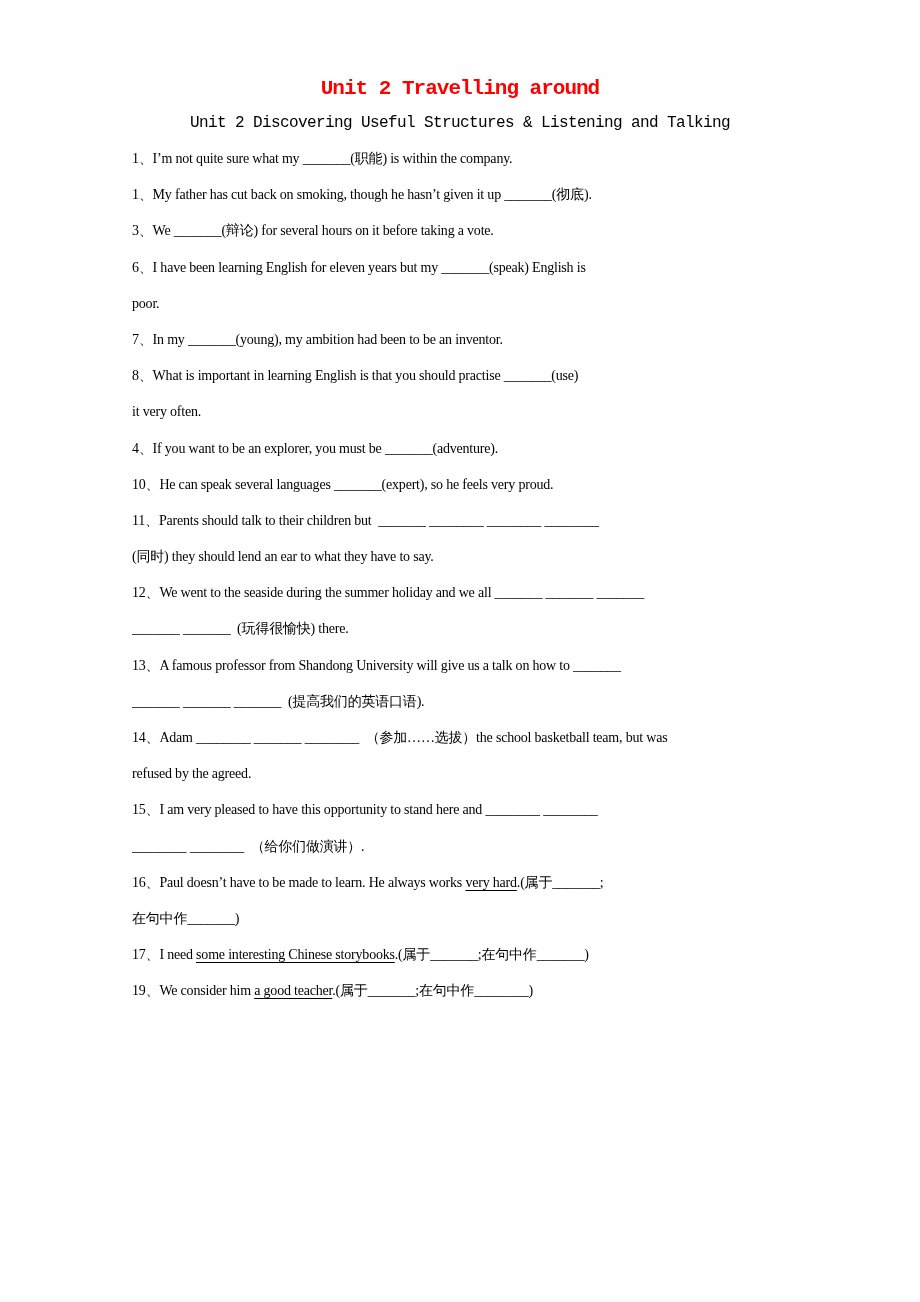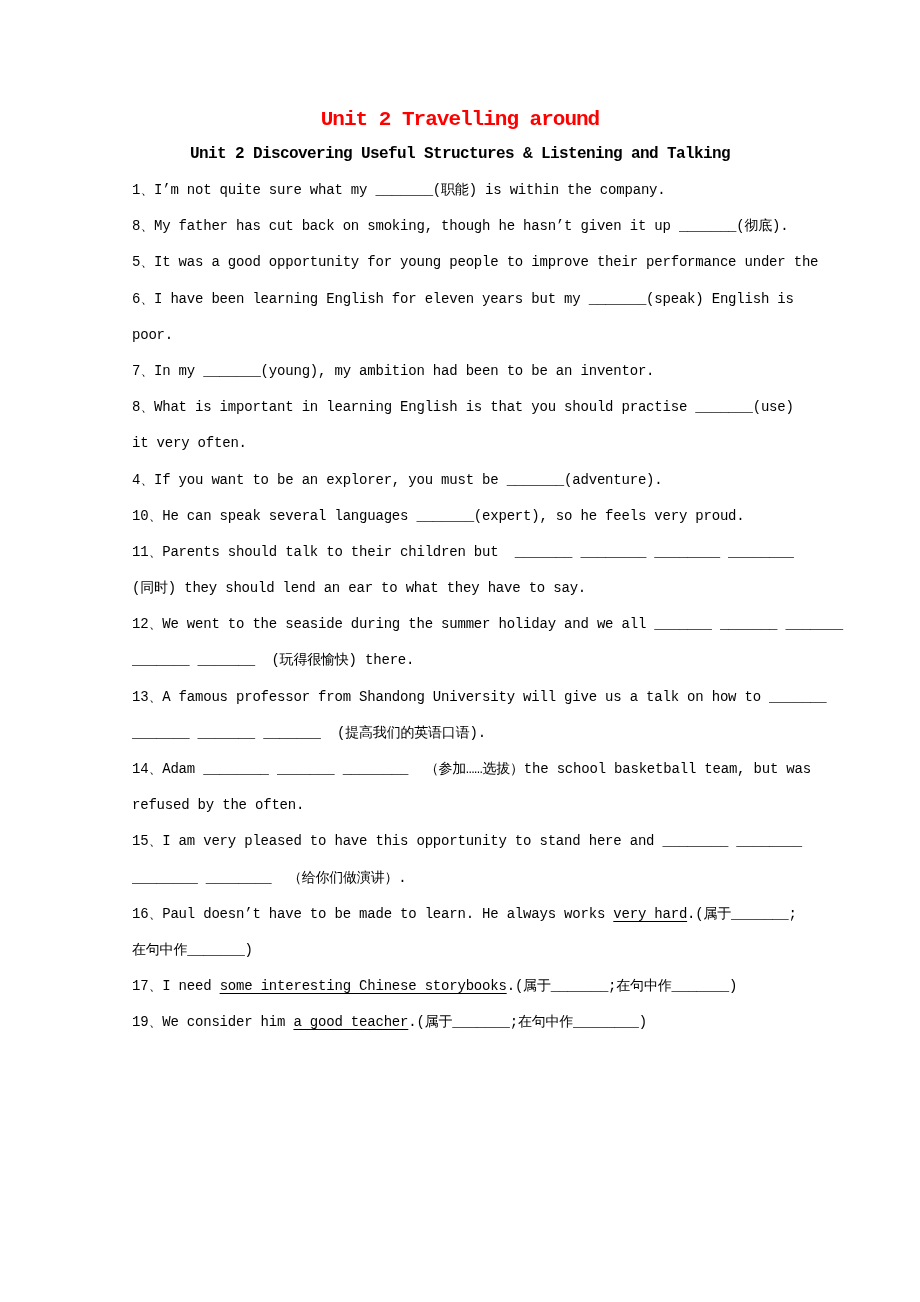--- a/index.html
+++ b/index.html
@@ -6,46 +6,47 @@
     margin: 0;
     padding: 0;
     background: #ffffff;
   }
   .page {
     position: relative;
     width: 920px;
     height: 1302px;
     background: #ffffff;
     box-sizing: border-box;
-    padding: 104px 84px 0 132px;
+    padding: 73px 84px 0 132px;
     font-family: "Liberation Mono", "DejaVu Sans Mono", "DejaVu Sans", monospace;
     color: #000000;
     overflow: hidden;
   }
   .doc-header {
     margin-left: -132px;
     margin-right: -84px;
     text-align: center;
   }
   .doc-title {
     color: #ff0000;
     font-weight: bold;
     font-size: 21px;
     line-height: 32px;
     letter-spacing: -1px;
   }
   .doc-subtitle {
     color: #000000;
-    font-weight: bold;
+    font-weight: normal;
     font-size: 16px;
     line-height: 36px;
     letter-spacing: -0.6px;
   }
   .exercise-list {
     margin-top: 0;
+    font-family: Liberation Serif, serif;
   }
   .line {
     white-space: pre;
     font-size: 14px;
     line-height: 36.2px;
     height: 36.2px;
     letter-spacing: -0.2px;
   }
   .ul {
     text-decoration: underline;
@@ -56,37 +57,37 @@
 </head>
 <body>
 
 <div class="page">
   <div class="doc-header">
     <div class="doc-title">Unit 2 Travelling around</div>
     <div class="doc-subtitle">Unit 2 Discovering Useful Structures &amp; Listening and Talking</div>
   </div>
   <div class="exercise-list">
       <div class="line"><span>1、I’m not quite sure what my _______(职能) is within the company.</span></div>
-      <div class="line"><span>8、My father has cut back on smoking, though he hasn’t given it up _______(彻底).</span></div>
-      <div class="line"><span>5、It was a good opportunity for young people to improve their performance under the</span></div>
+      <div class="line"><span>1、My father has cut back on smoking, though he hasn’t given it up _______(彻底).</span></div>
+      <div class="line"><span>3、We _______(辩论) for several hours on it before taking a vote.</span></div>
       <div class="line"><span>6、I have been learning English for eleven years but my _______(speak) English is</span></div>
       <div class="line"><span>poor.</span></div>
       <div class="line"><span>7、In my _______(young), my ambition had been to be an inventor.</span></div>
       <div class="line"><span>8、What is important in learning English is that you should practise _______(use)</span></div>
       <div class="line"><span>it very often.</span></div>
       <div class="line"><span>4、If you want to be an explorer, you must be _______(adventure).</span></div>
       <div class="line"><span>10、He can speak several languages _______(expert), so he feels very proud.</span></div>
       <div class="line"><span>11、Parents should talk to their children but  _______ ________ ________ ________</span></div>
       <div class="line"><span>(同时) they should lend an ear to what they have to say.</span></div>
       <div class="line"><span>12、We went to the seaside during the summer holiday and we all _______ _______ _______</span></div>
       <div class="line"><span>_______ _______  (玩得很愉快) there.</span></div>
       <div class="line"><span>13、A famous professor from Shandong University will give us a talk on how to _______</span></div>
       <div class="line"><span>_______ _______ _______  (提高我们的英语口语).</span></div>
       <div class="line"><span>14、Adam ________ _______ ________  （参加……选拔）the school basketball team, but was</span></div>
-      <div class="line"><span>refused by the often.</span></div>
+      <div class="line"><span>refused by the agreed.</span></div>
       <div class="line"><span>15、I am very pleased to have this opportunity to stand here and ________ ________</span></div>
       <div class="line"><span>________ ________  （给你们做演讲）.</span></div>
       <div class="line"><span>16、Paul doesn’t have to be made to learn. He always works </span><span class="ul">very hard</span><span>.(属于_______;</span></div>
       <div class="line"><span>在句中作_______)</span></div>
       <div class="line"><span>17、I need </span><span class="ul">some interesting Chinese storybooks</span><span>.(属于_______;在句中作_______)</span></div>
       <div class="line"><span>19、We consider him </span><span class="ul">a good teacher</span><span>.(属于_______;在句中作________)</span></div>
     </div>
 </div>
 
 </body></html>

